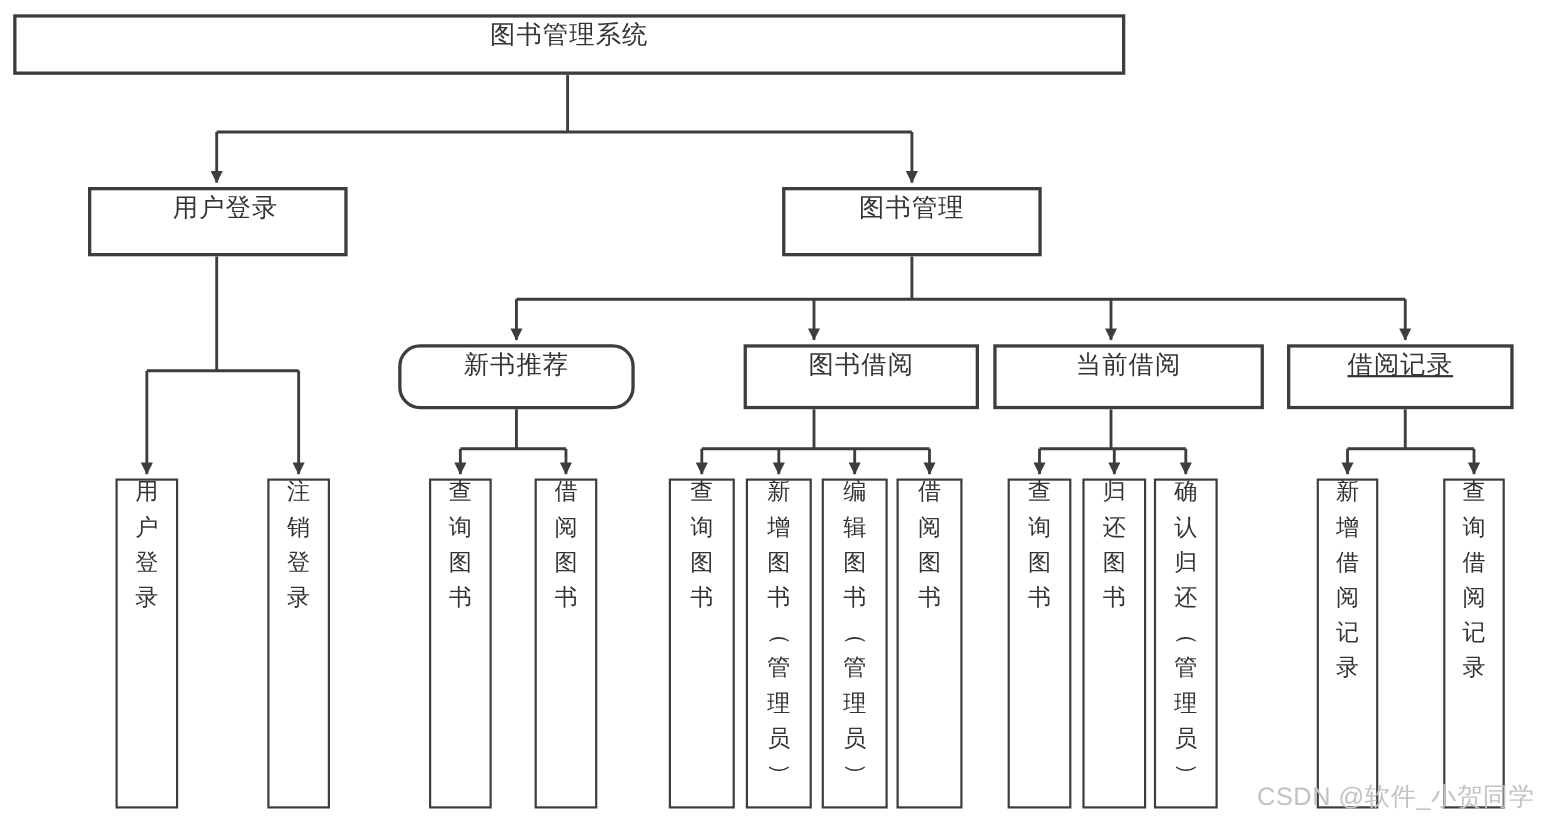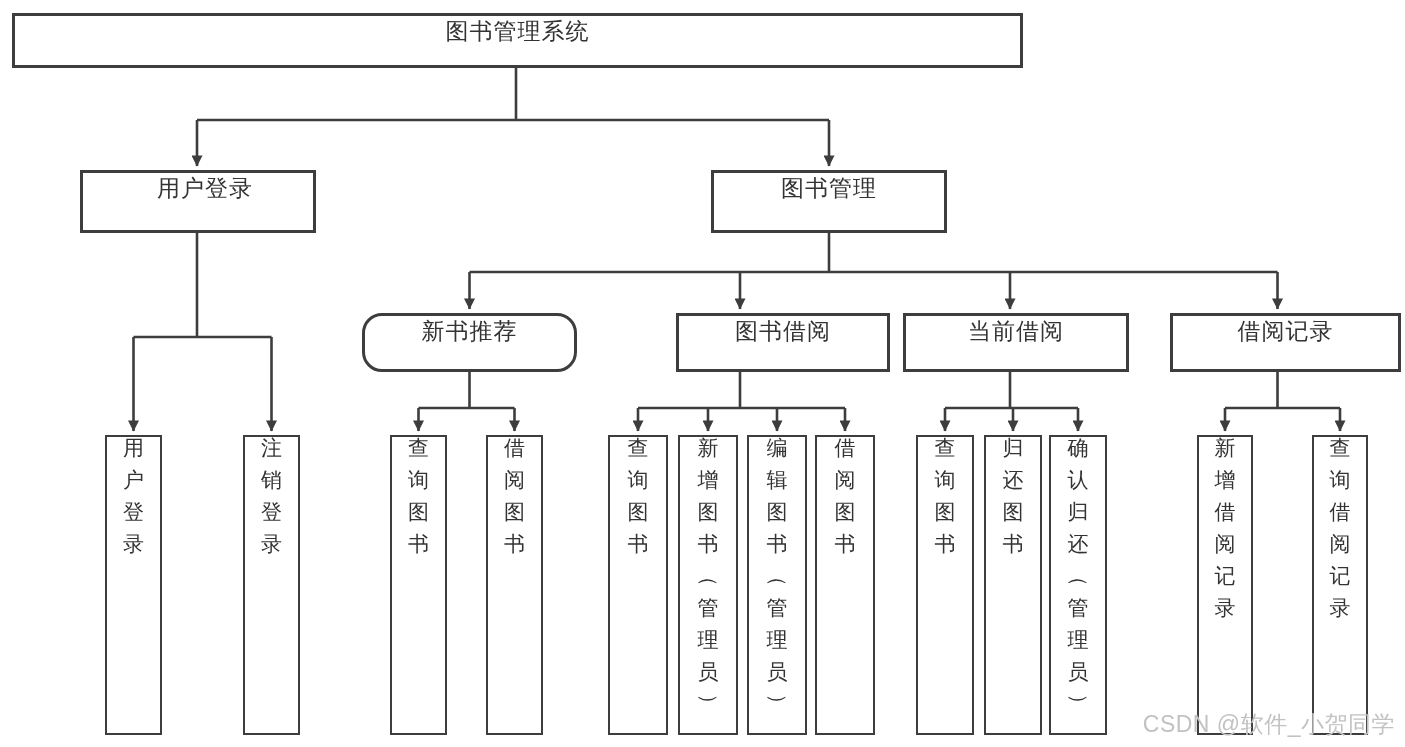--- a/index.html
+++ b/index.html
@@ -55,22 +55,22 @@
     color: var(--watermark);
     z-index: 5;
     letter-spacing: 0.5px;
   }
   
   #n-root        { left: 12px;   top: 13px;  width: 1011px; height: 55px; }
   #n-user-login  { left: 80px;   top: 170px; width: 236px;  height: 63px; padding-left: 14px; }
   #n-book-mgmt   { left: 711px;  top: 170px; width: 236px;  height: 63px; }
   #n-new-book    { left: 362px;  top: 313px; width: 215px;  height: 59px; border-radius: 20px; }
   #n-borrow      { left: 633px;  top: 313px; width: 214px;  height: 59px; margin-left: 43px; }
-  #n-current     { left: 903px;  top: 313px; width: 226px;  height: 59px; }
-  #n-records     { left: 1170px; top: 313px; width: 231px;  height: 59px; }
+  #n-current     { left: 903px;  top: 313px; width: 246px;  height: 59px; }
+  #n-records     { left: 1170px; top: 313px; width: 206px;  height: 59px; text-decoration: underline; }
   .leaf          { top: 435px; height: 300px; }
   #l-a1 { left: 105px;  width: 57px; }
   #l-a2 { left: 243px;  width: 57px; }
   #l-b1 { left: 390px;  width: 57px; }
   #l-b2 { left: 486px;  width: 57px; }
   #l-c1 { left: 608px;  width: 60px; }
   #l-c2 { left: 678px;  width: 60px; }
   #l-c3 { left: 747px;  width: 60px; }
   #l-c4 { left: 815px;  width: 60px; }
   #l-d1 { left: 916px;  width: 58px; }

